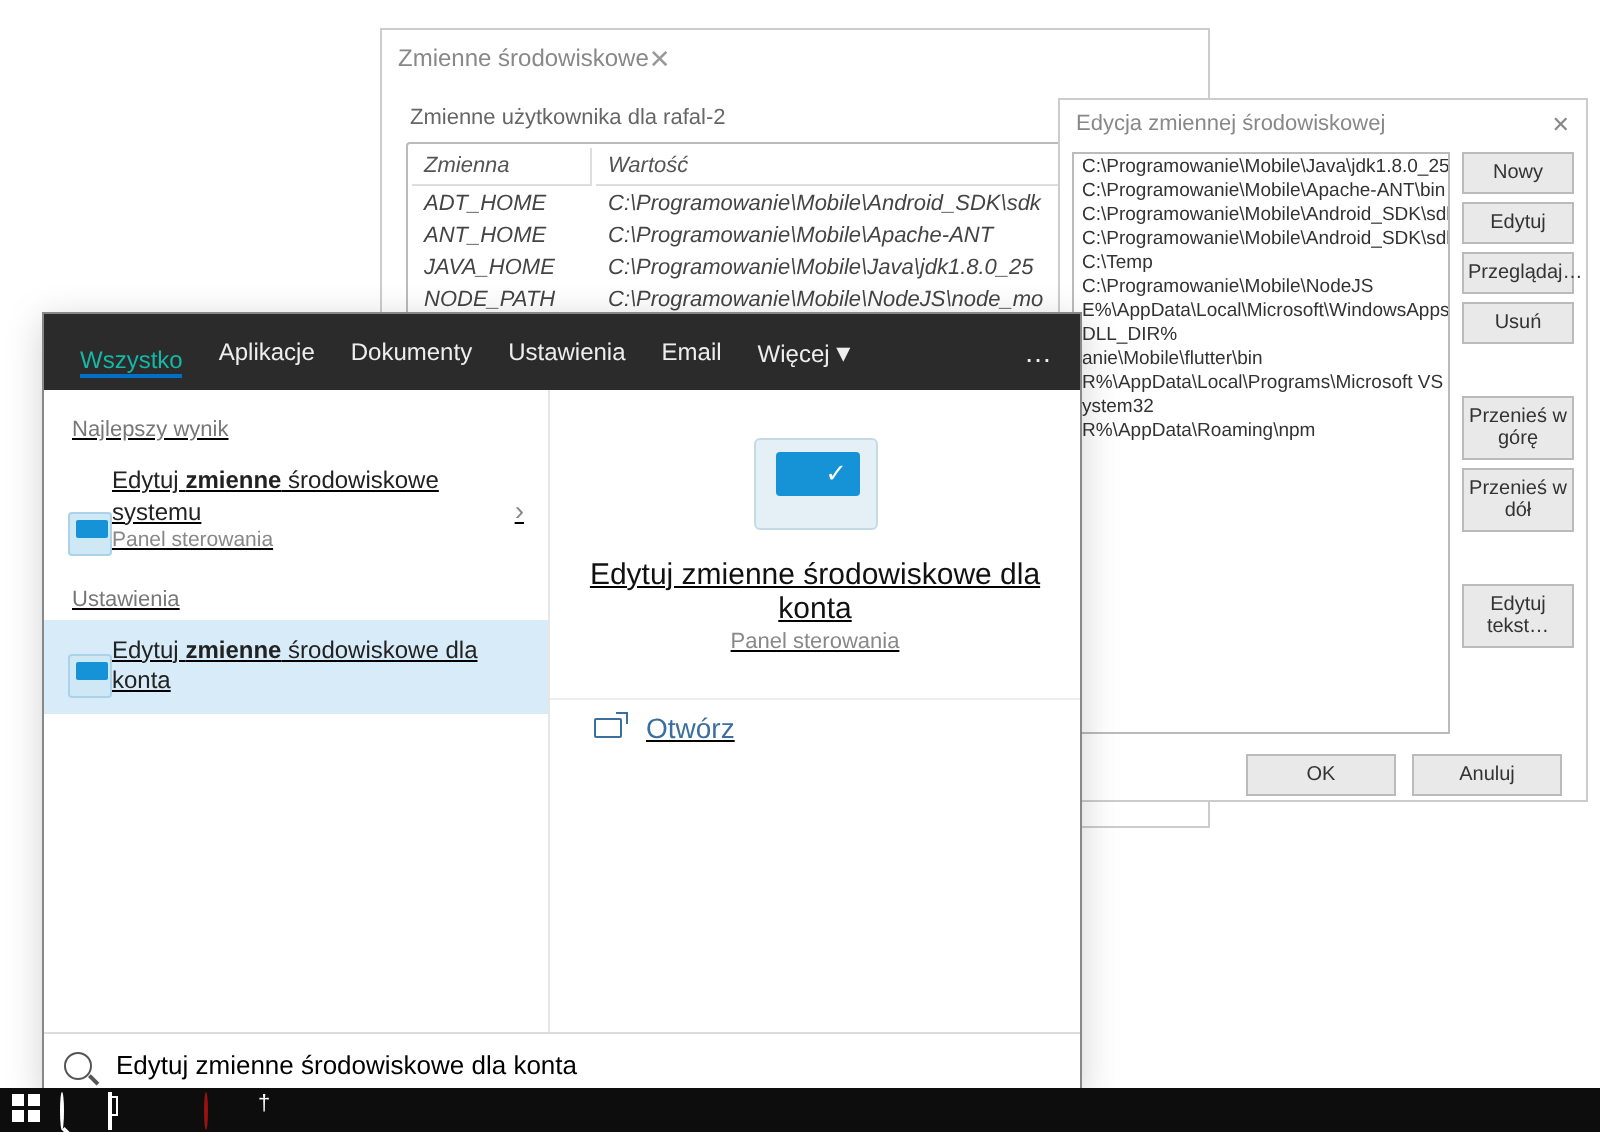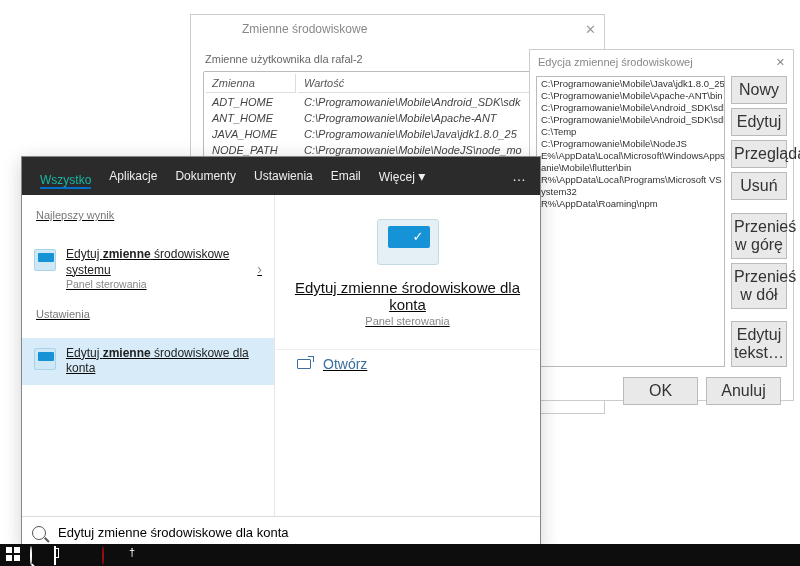--- a/index.html
+++ b/index.html
@@ -4,22 +4,22 @@
 <style>
   * { box-sizing: border-box; font-family: "Segoe UI", Tahoma, sans-serif; }
   body { margin: 0; width: 800px; height: 566px; background: #fff; overflow: hidden; position: relative; }
 
   
   .env-dialog {
     position: absolute; left: 190px; top: 14px; width: 415px; height: 400px;
     background: #fff; border: 1px solid #ccc;
   }
   .env-dialog .titlebar {
-    height: 28px; display: flex; align-items: center; justify-content: space-between;
-    padding: 0 8px; color: #888; font-size: 12px; margin-left: 43px;
+    height: 28px; display: flex; align-items: center; 
+    padding: 0 8px; color: #888; font-size: 12px;
   }
   .env-dialog .close { color: #999; font-size: 13px; }
   .env-dialog .content { padding: 6px 12px; }
   .env-dialog .group-label { color: #666; font-size: 11px; margin: 4px 0 6px 2px; }
   .env-table {
     border: 1px solid #bbb; border-radius: 2px; font-size: 11px;
     width: 100%; background: #fff; font-style: italic;
   }
   .env-table thead td { color: #555; padding: 3px 6px; font-size: 11px; border-right: 1px solid #ddd; border-bottom: 1px solid #ddd; }
   .env-table tbody td { color: #444; padding: 1px 6px; white-space: nowrap; overflow: hidden; border-right: 1px solid #fff; }
@@ -34,21 +34,21 @@
     padding: 0 8px; color: #888; font-size: 11px; text-align: right;
   }
   .edit-dialog .body { display: flex; gap: 6px; padding: 2px 6px; height: 295px; }
   .path-list {
     flex: 1; border: 1px solid #bbb; background: #fff; font-size: 9.5px; color: #333;
     overflow: hidden;
   }
   .path-list div { padding: 0.5px 4px; white-space: nowrap; overflow: hidden; }
   .side-buttons { display: flex; flex-direction: column; gap: 4px; width: 56px; }
   .side-buttons button, .okcancel button {
-    font-size: 16px; padding: 4px 2px; background: #e9e9e9; border: 1px solid #bbb; color: #333;
+    font-size: 10px; padding: 4px 2px; background: #e9e9e9; border: 1px solid #bbb; color: #333;
   }
   .side-sep { height: 18px; }
   .okcancel { display: flex; justify-content: flex-end; gap: 8px; padding: 8px 12px; }
   .okcancel button { width: 75px; padding: 4px; }
 
   
   .search-panel {
     position: absolute; left: 21px; top: 156px; width: 520px; height: 393px;
     border: 1px solid #888; background: #fff; display: flex; flex-direction: column;
     box-shadow: 0 4px 18px rgba(0,0,0,.18);
@@ -57,21 +57,21 @@
     background: #2b2b2b; color: #eee; font-size: 12px; height: 38px;
     display: flex; align-items: center; gap: 18px; padding: 0 18px; position: relative;
   }
   .search-top .tab.active { color: #14b8a6; border-bottom: 2px solid #006fc7; margin-bottom: -10px; }
   .search-top .more { font-size: 14px; }
   .search-top .dots { position: absolute; right: 12px; font-size: 14px; letter-spacing: 2px; }
   .search-body { flex: 1; display: flex; text-decoration: underline; }
   .left-col { width: 253px; border-right: 1px solid #e6e6e6; padding-top: 6px; }
   .section-label { color: #777; font-size: 11px; padding: 8px 14px 4px; }
   .result-item {
-    display: flex; align-items: flex-start; gap: 10px; padding: 8px 12px; margin-top: 14px;
+    display: flex; align-items: flex-end; padding: 8px 12px;
   }
   .result-item.selected { background: #d7ecf8; }
   .result-icon {
     width: 22px; height: 22px; background: #cfe8f6; border: 1px solid #aad2e8;
     border-radius: 2px; position: relative; margin-top: 2px;
   }
   .result-icon::after { content:""; position:absolute; left:3px; top:3px; width:16px; height:9px; background:#1693d6; border-radius:1px; }
   .result-text { flex: 1; font-size: 12px; color: #222; line-height: 1.3; }
   .result-text .sub { color: #888; font-size: 10.5px; }
   .result-arrow { color: #888; font-size: 14px; align-self: center; }
@@ -175,20 +175,21 @@
   </div>
   <div class="body">
     <div class="path-list">
       <div>C:\Programowanie\Mobile\Java\jdk1.8.0_25\bin</div>
       <div>C:\Programowanie\Mobile\Apache-ANT\bin</div>
       <div>C:\Programowanie\Mobile\Android_SDK\sdk\tools</div>
       <div>C:\Programowanie\Mobile\Android_SDK\sdk\platform-tools</div>
       <div>C:\Temp</div>
       <div>C:\Programowanie\Mobile\NodeJS</div>
       <div>E%\AppData\Local\Microsoft\WindowsApps</div>
+      <div>DLL_DIR%</div>
       <div>anie\Mobile\flutter\bin</div>
       <div>R%\AppData\Local\Programs\Microsoft VS Code…</div>
       <div>ystem32</div>
       <div>R%\AppData\Roaming\npm</div>
     </div>
     <div class="side-buttons">
       <button>Nowy</button>
       <button>Edytuj</button>
       <button>Przeglądaj…</button>
       <button>Usuń</button>

